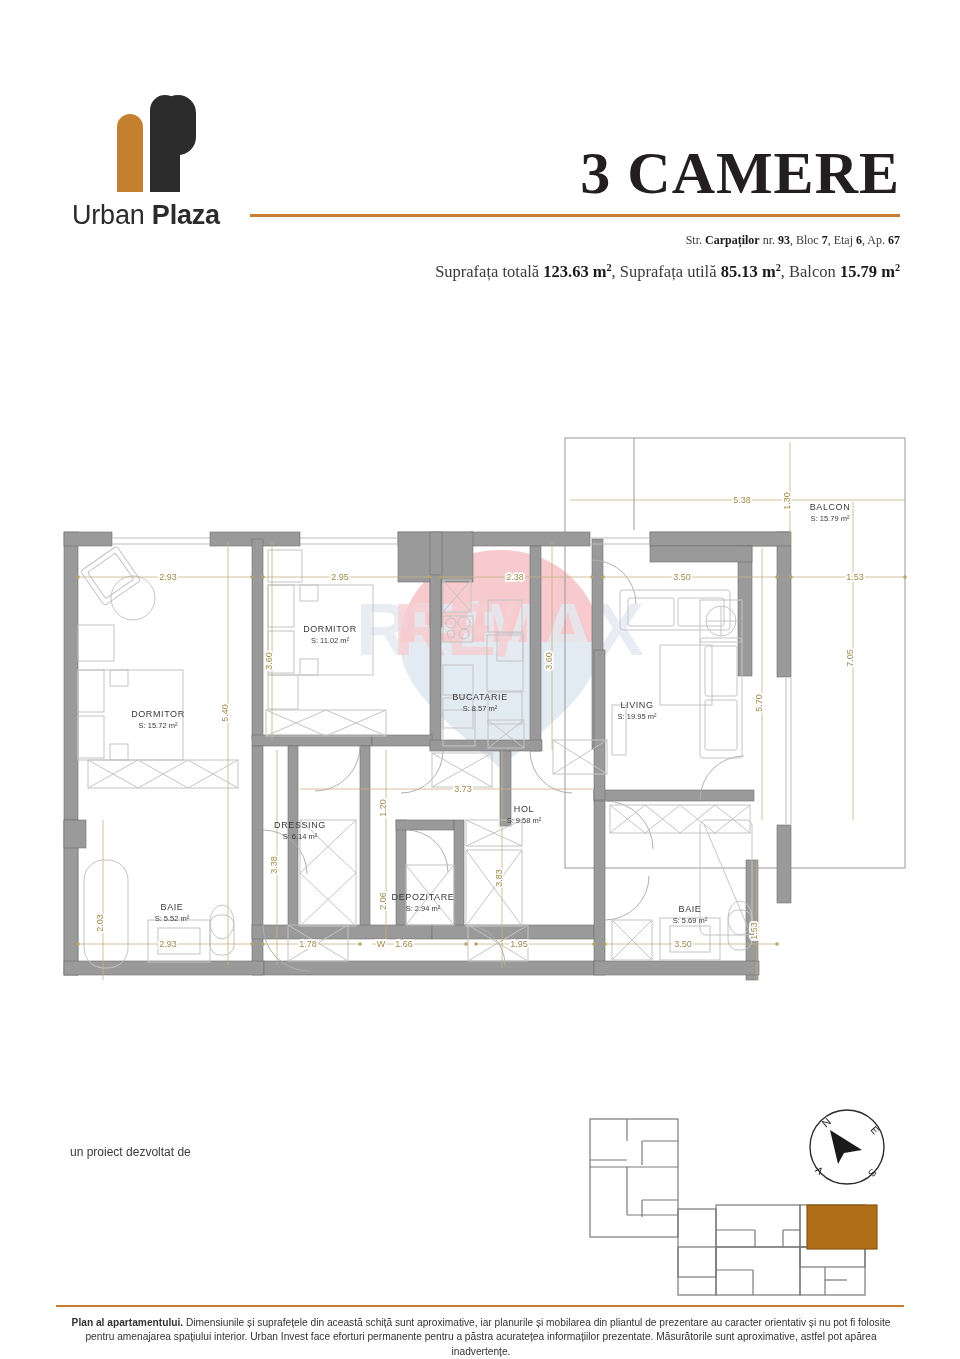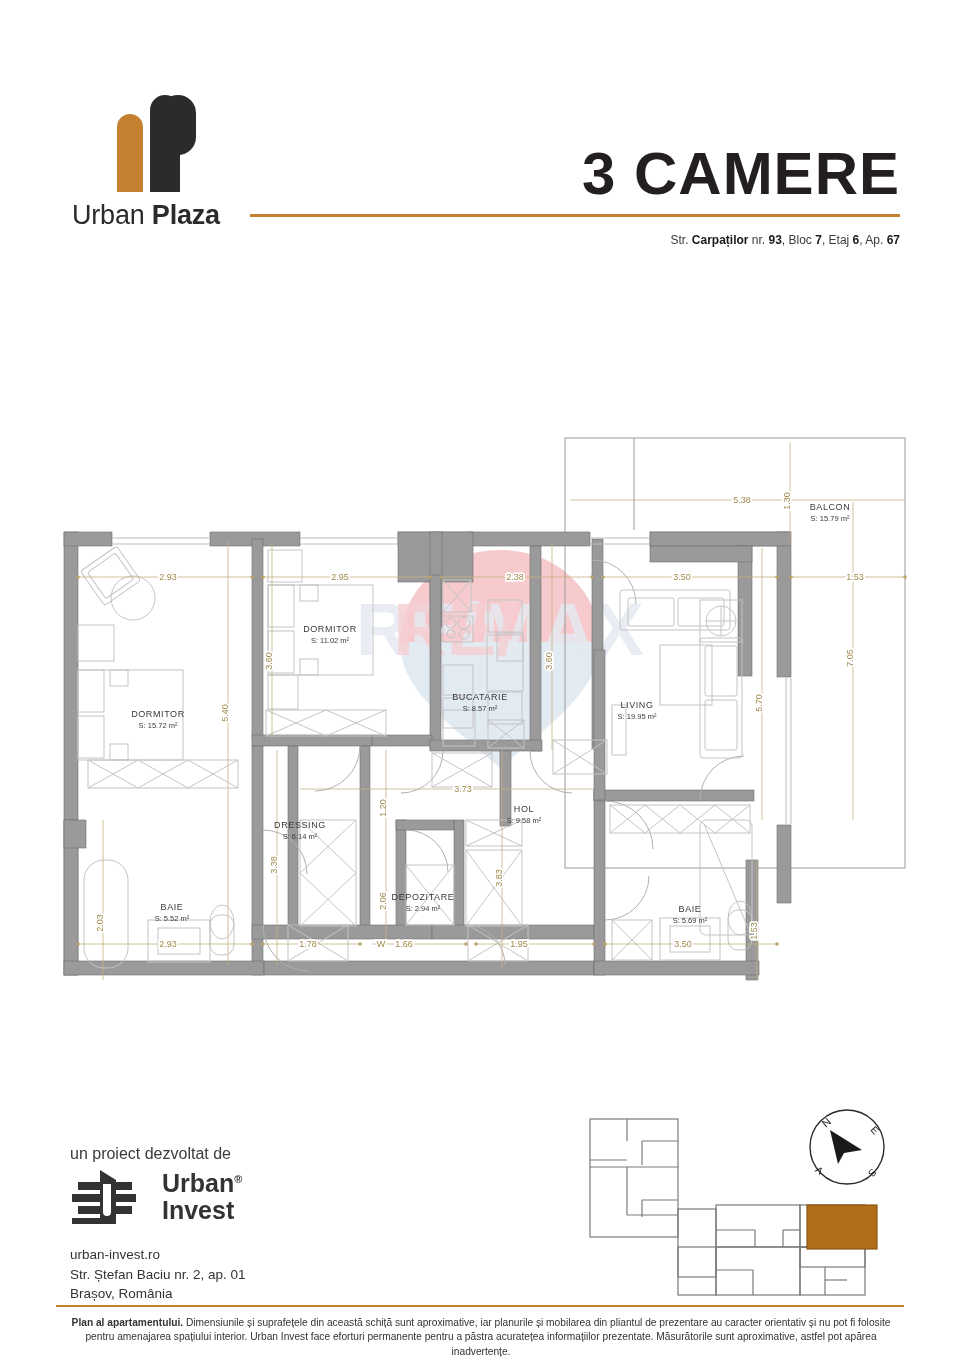--- a/index.html
+++ b/index.html
@@ -32,21 +32,21 @@
     background: #2b2b2b;
     border-radius: 18px;
   }
   .plaza-word {
     position: absolute; left: 0px; top: 108px;
     font-size: 27px; font-weight: 400; color: #2b2b2b; letter-spacing: -0.2px;
     white-space: nowrap;
   }
   .plaza-word b { font-weight: 700; }
 
-  .title-block { position: absolute; right: 60px; top: 105px; text-align: right; width: 650px; }
+  .title-block { position: absolute; right: 60px; top: 105px; text-align: right; width: 650px; font-family: Liberation Serif, serif; }
   .main-title {
     font-size: 60px; font-weight: 700; letter-spacing: 1px;
     color: #231f20; line-height: 0.95;
   }
   .accent-rule {
     height: 3px; background: #c4802f; margin: 12px 0 0 0; width: 100%;
   }
   .addr-line {
     font-size: 12px; color: #3b3b3b; margin-top: 15px; line-height: 1.4;
   }
@@ -56,21 +56,21 @@
   }
   sup { font-size: 0.62em; vertical-align: super; }
 
   
   .plan-wrap { position: absolute; left: 0px; top: 380px; width: 960px; height: 600px; }
   .plan-svg { display: block; }
 
   
   .footer { position: absolute; left: 0; top: 1080px; width: 960px; height: 279px; }
 
-  .dev-note { position: absolute; left: 70px; top: 25px; font-size: 16px; color: #3b3b3b; }
+  .dev-note { position: absolute; left: 70px; top: 25px; font-size: 12px; color: #3b3b3b; }
   .ui-logo { position: absolute; left: 70px; top: 48px; width: 270px; height: 62px; }
   .ui-word {
     position: absolute; left: 92px; top: 2px;
     font-size: 25px; font-weight: 700; color: #333333; line-height: 1.08;
   }
   .ui-reg { font-size: 11px; vertical-align: super; font-weight: 700; }
 
   .addr-foot {
     position: absolute; left: 70px; top: 125px;
     font-size: 13.5px; color: #333333; line-height: 1.45;
@@ -101,20 +101,21 @@
         <div class="plaza-bar-dark"></div>
         <div class="plaza-bar-dark2"></div>
       </div>
       <div class="plaza-word"><span>Urban </span><b>Plaza</b></div>
     </div>
 
     <div class="title-block">
       <div class="main-title">3 CAMERE</div>
       <div class="accent-rule"></div>
       <div class="addr-line"><span>Str. </span><b>Carpaților</b><span> nr. </span><b>93</b><span>, Bloc </span><b>7</b><span>, Etaj </span><b>6</b><span>, Ap. </span><b>67</b></div>
+      <div class="area-line"><span>Suprafața totală </span><b>123.63 m</b><b><sup>2</sup></b><span>, Suprafața utilă </span><b>85.13 m</b><b><sup>2</sup></b><span>, Balcon </span><b>15.79 m</b><b><sup>2</sup></b></div>
     </div>
   </div>
 
   <div class="plan-wrap">
     <svg class="plan-svg" width="960" height="600" viewBox="0 0 960 600">
       <defs>
         <clipPath id="balloonclip">
             <rect x="330" y="120" width="340" height="300"></rect>
           </clipPath>
       </defs>
@@ -495,43 +496,21 @@
             <text x="830" y="101" text-anchor="middle" font-family="'Liberation Sans', sans-serif" font-size="7.5" fill="#3a3a3a">S: 15.79 m²</text>
           </g>
         </g>
     </svg>
   </div>
 
   <div class="footer">
 
     <div class="dev-note">un proiect dezvoltat de</div>
 
-    <div class="ui-logo">
-      <svg width="80" height="60" viewBox="0 0 80 60">
-        <path d="M30 2 L46 12 L46 56 L30 56 Z" fill="#333"></path>
-        <path d="M8 14 L30 14 L30 22 L8 22 Z" fill="#333"></path>
-        <path d="M2 26 L30 26 L30 34 L2 34 Z" fill="#333"></path>
-        <path d="M8 38 L30 38 L30 46 L8 46 Z" fill="#333"></path>
-        <path d="M2 50 L46 50 L46 56 L2 56 Z" fill="#333"></path>
-        <path d="M46 14 L62 14 L62 22 L46 22 Z" fill="#333"></path>
-        <path d="M46 26 L66 26 L66 34 L46 34 Z" fill="#333"></path>
-        <path d="M46 38 L62 38 L62 46 L46 46 Z" fill="#333"></path>
-        <path d="M33 16 L41 16 L41 44 A4 4 0 0 1 33 44 Z" fill="#ffffff"></path>
-      </svg>
-      <div class="ui-word">
-        <span>Urban</span><span class="ui-reg">®</span><br>
-        <span>Invest</span>
-      </div>
-    </div>
-
-    <div class="addr-foot">
-      <div>urban-invest.ro</div>
-      <div>Str. Ștefan Baciu nr. 2, ap. 01</div>
-      <div>Brașov, România</div>
-    </div>
+
 
     <div class="keyplan">
       <svg width="320" height="200" viewBox="0 0 320 200">
         <g fill="none" stroke="#7a7a7a" stroke-width="1.2">
           <rect x="5" y="14" width="88" height="118"></rect>
           <line x1="5" y1="55" x2="42" y2="55"></line>
           <line x1="42" y1="36" x2="42" y2="14"></line>
           <line x1="5" y1="62" x2="93" y2="62"></line>
           <line x1="42" y1="62" x2="42" y2="110"></line>
           <line x1="93" y1="36" x2="57" y2="36"></line>

